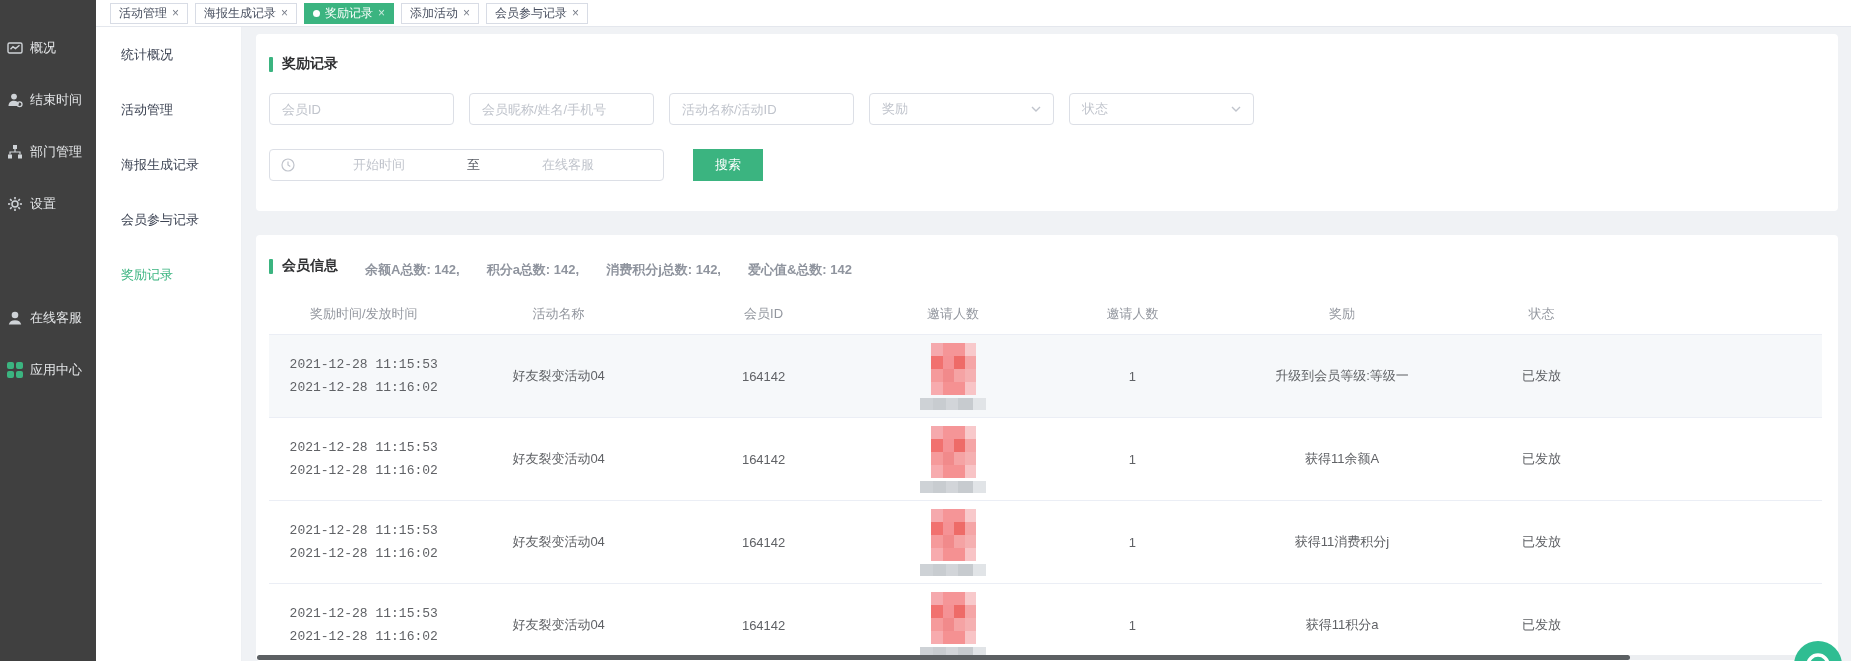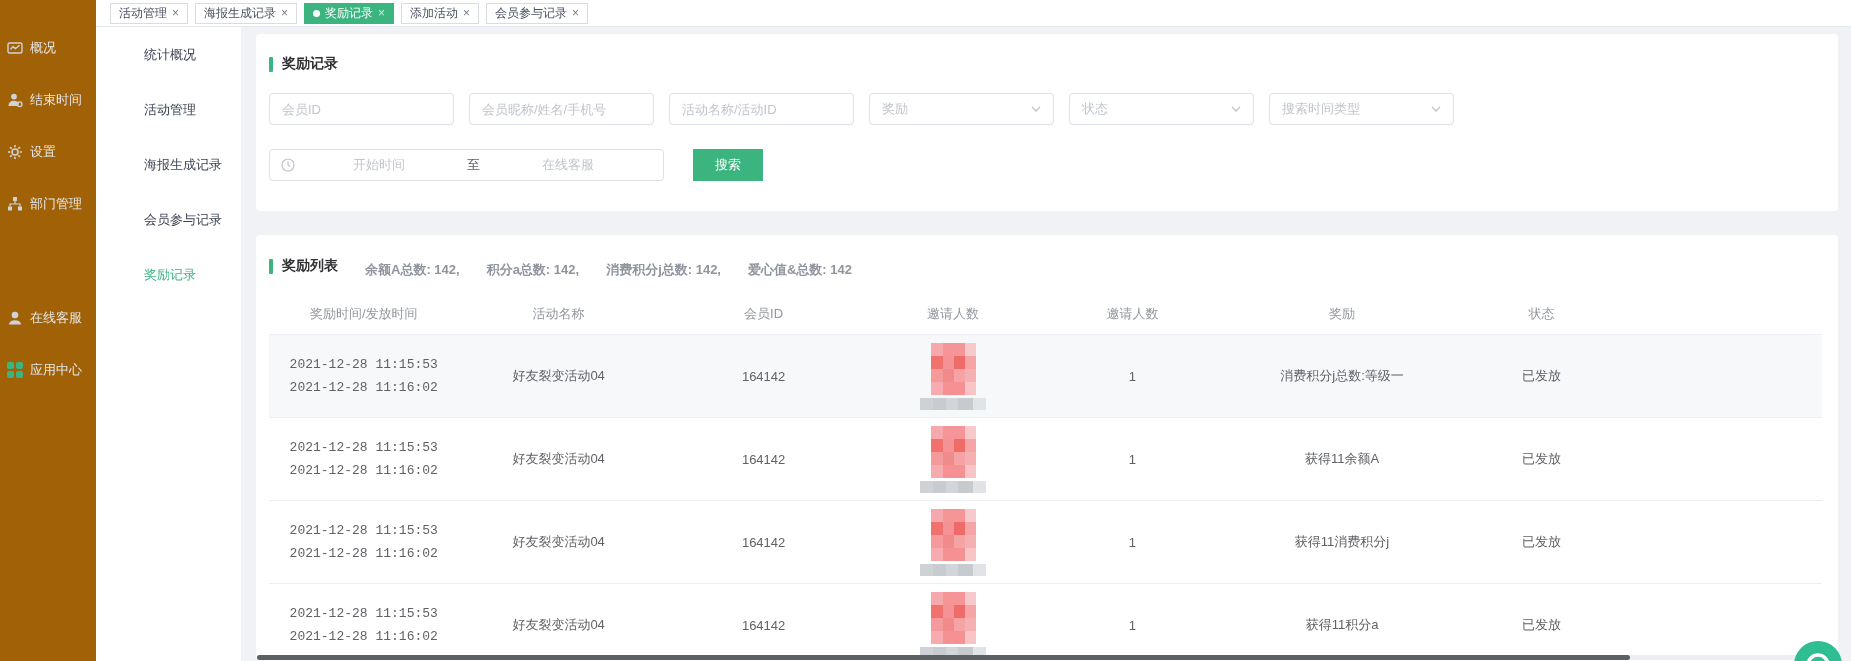--- a/index.html
+++ b/index.html
@@ -1,37 +1,37 @@
 <!DOCTYPE html>
 <html><head>
 <meta charset="utf-8">
 <style>
   * { margin:0; padding:0; box-sizing:border-box; }
   html,body { width:1851px; height:661px; overflow:hidden; background:#f0f2f5; }
   body { font-family:"Liberation Sans","DejaVu Sans",sans-serif; }
   .app { position:relative; width:1851px; height:661px; background:#f0f2f5; overflow:hidden; }
 
   
-  .dark-sidebar { position:absolute; left:0; top:0; width:96px; height:661px; background:#a16207; z-index:6; padding-top:22px; }
+  .dark-sidebar { position:absolute; left:0; top:0; width:96px; height:661px; background:#404040; z-index:6; padding-top:22px; }
   .nav-item { height:52px; display:flex; align-items:center; padding-left:7px; gap:7px; color:#e4e6e8; font-size:13px; cursor:pointer; white-space:nowrap; }
   .nav-item .ic { width:16px; height:16px; flex:0 0 16px; display:flex; align-items:center; justify-content:center; }
   .nav-gap { height:62px; }
   .appgrid { display:grid; grid-template-columns:7px 7px; grid-template-rows:7px 7px; gap:2px; }
   .appgrid span { background:#3bb480; border-radius:2px; }
 
   
   .tabbar { position:absolute; left:96px; top:0; right:0; height:27px; background:#fff; border-bottom:1px solid #e4e7ed; display:flex; align-items:center; padding-left:14px; gap:7px; z-index:5; }
   .tab { height:21px; padding:0 8px; border:1px solid #d8dce5; background:#fff; color:#495060; font-size:12px; display:flex; align-items:center; gap:5px; cursor:pointer; white-space:nowrap; }
   .tab .dot { display:none; width:7px; height:7px; border-radius:50%; background:#fff; }
   .tab.active { background:#3bb480; border-color:#3bb480; color:#fff; }
   .tab.active .dot { display:block; }
   .tab .x { font-size:12px; line-height:1; opacity:.75; }
 
   
-  .sub-sidebar { position:absolute; left:96px; top:27px; width:146px; bottom:0; background:#fff; border-right:1px solid #eef0f3; z-index:4;padding-left:23px; }
+  .sub-sidebar { position:absolute; left:96px; top:27px; width:146px; bottom:0; background:#fff; border-right:1px solid #eef0f3; z-index:4; }
   .sub-item { height:55px; line-height:55px; padding-left:25px; font-size:13px; color:#3c4353; cursor:pointer; white-space:nowrap; }
   .sub-item.active { color:#3bb480; }
 
   
   .main { position:absolute; left:242px; top:27px; right:0; bottom:0; background:#f0f2f5; padding:7px 13px 0 14px; display:flex; flex-direction:column; overflow:hidden; }
   .card { background:#fff; border-radius:4px; }
   .card.search-card { padding:21px 16px 30px 13px; }
   .sec-title { display:flex; align-items:center; gap:9px; font-size:14px; font-weight:bold; color:#303133; }
   .sec-title .bar { width:4px; height:15px; background:#3bb480; border-radius:1px; }
 
@@ -81,49 +81,49 @@
     </div>
     <div class="nav-item">
       <span class="ic">
         <svg width="16" height="16" viewBox="0 0 16 16">
             <circle cx="7" cy="4.6" r="2.9" fill="#cfd3d7"></circle>
             <path d="M1.5,14 c0-3.4 2.4-5.2 5.5-5.2 c2.2,0 4.1,0.9 5,2.6 l-1,2.6 z" fill="#cfd3d7"></path>
             <circle cx="12.6" cy="12.2" r="2.4" fill="none" stroke="#cfd3d7" stroke-width="1.3"></circle>
           </svg>
       </span>
       <span>结束时间</span>
+    </div>
+    <div class="nav-item">
+      <span class="ic">
+        <svg width="16" height="16" viewBox="0 0 16 16">
+            <rect x="6" y="1" width="4" height="4" fill="#cfd3d7"></rect>
+            <rect x="1" y="10.5" width="4" height="4" fill="#cfd3d7"></rect>
+            <rect x="11" y="10.5" width="4" height="4" fill="#cfd3d7"></rect>
+            <path d="M8,5 v3 M3,10.5 v-2.5 h10 v2.5" fill="none" stroke="#cfd3d7" stroke-width="1.2"></path>
+          </svg>
+      </span>
+      <span>部门管理</span>
     </div>
     <div class="nav-item">
       <span class="ic">
         <svg width="16" height="16" viewBox="0 0 16 16">
             <circle cx="8" cy="8" r="3" fill="none" stroke="#cfd3d7" stroke-width="1.5"></circle>
             <g stroke="#cfd3d7" stroke-width="1.6">
               <line x1="8" y1="1" x2="8" y2="3.2"></line>
               <line x1="8" y1="12.8" x2="8" y2="15"></line>
               <line x1="1" y1="8" x2="3.2" y2="8"></line>
               <line x1="12.8" y1="8" x2="15" y2="8"></line>
               <line x1="3.1" y1="3.1" x2="4.7" y2="4.7"></line>
               <line x1="11.3" y1="11.3" x2="12.9" y2="12.9"></line>
               <line x1="3.1" y1="12.9" x2="4.7" y2="11.3"></line>
               <line x1="11.3" y1="4.7" x2="12.9" y2="3.1"></line>
             </g>
           </svg>
       </span>
       <span>设置</span>
-    </div>
-    <div class="nav-item">
-      <span class="ic">
-        <svg width="16" height="16" viewBox="0 0 16 16">
-            <rect x="6" y="1" width="4" height="4" fill="#cfd3d7"></rect>
-            <rect x="1" y="10.5" width="4" height="4" fill="#cfd3d7"></rect>
-            <rect x="11" y="10.5" width="4" height="4" fill="#cfd3d7"></rect>
-            <path d="M8,5 v3 M3,10.5 v-2.5 h10 v2.5" fill="none" stroke="#cfd3d7" stroke-width="1.2"></path>
-          </svg>
-      </span>
-      <span>部门管理</span>
     </div>
     <div class="nav-gap"></div>
     <div class="nav-item">
       <span class="ic">
         <svg width="16" height="16" viewBox="0 0 16 16">
             <circle cx="8" cy="5" r="3.3" fill="#cfd3d7"></circle>
             <path d="M1.8,14.5 a6.3,5.3 0 0 1 12.4,0 z" fill="#cfd3d7"></path>
           </svg>
       </span>
       <span>在线客服</span>
@@ -193,46 +193,40 @@
           <svg width="10" height="7" viewBox="0 0 10 7">
               <polyline points="1,1 5,5 9,1" fill="none" stroke="#c0c4cc" stroke-width="1.4"></polyline>
             </svg>
         </div>
         <div class="f-box f-select">
           <span>状态</span>
           <svg width="10" height="7" viewBox="0 0 10 7">
               <polyline points="1,1 5,5 9,1" fill="none" stroke="#c0c4cc" stroke-width="1.4"></polyline>
             </svg>
         </div>
-        <div class="f-box f-select">
-          <span>搜索时间类型</span>
-          <svg width="10" height="7" viewBox="0 0 10 7">
-              <polyline points="1,1 5,5 9,1" fill="none" stroke="#c0c4cc" stroke-width="1.4"></polyline>
-            </svg>
-        </div>
       </div>
       <div class="filters2">
         <div class="range">
           <svg width="14" height="14" viewBox="0 0 14 14">
               <circle cx="7" cy="7" r="6" fill="none" stroke="#c0c4cc" stroke-width="1.2"></circle>
               <path d="M7,3.5 V7 L9.3,8.4" fill="none" stroke="#c0c4cc" stroke-width="1.2"></path>
             </svg>
           <span class="ph">开始时间</span>
           <span class="sep">至</span>
           <span class="ph">在线客服</span>
         </div>
         <button class="search-btn">搜索</button>
       </div>
     </div>
 
     <div class="card list-card">
       <div class="list-head">
         <div class="sec-title">
           <span class="bar"></span>
-          <span>奖励列表</span>
+          <span>会员信息</span>
         </div>
         <div class="stats">
           <span>余额A总数: 142,</span>
           <span>积分a总数: 142,</span>
           <span>消费积分j总数: 142,</span>
           <span>爱心值&amp;总数: 142</span>
         </div>
       </div>
 
       <table class="rewards">
@@ -283,21 +277,21 @@
                     <rect x="34" y="26" width="11" height="13" fill="#f5b0b1"></rect>
                     <rect x="0" y="39" width="12" height="13" fill="#f7abae"></rect>
                     <rect x="12" y="39" width="11" height="13" fill="#f59192"></rect>
                     <rect x="23" y="39" width="11" height="13" fill="#f59192"></rect>
                     <rect x="34" y="39" width="11" height="13" fill="#f8c4c6"></rect>
                   </svg>
                 <span class="name-blur"></span>
               </span>
             </td>
             <td>1</td>
-            <td>消费积分j总数:等级一</td>
+            <td>升级到会员等级:等级一</td>
             <td>已发放</td>
             <td></td>
           </tr>
           <tr>
             <td>
               <div class="dt">2021-12-28 11:15:53</div>
               <div class="dt">2021-12-28 11:16:02</div>
             </td>
             <td>好友裂变活动04</td>
             <td>164142</td>

